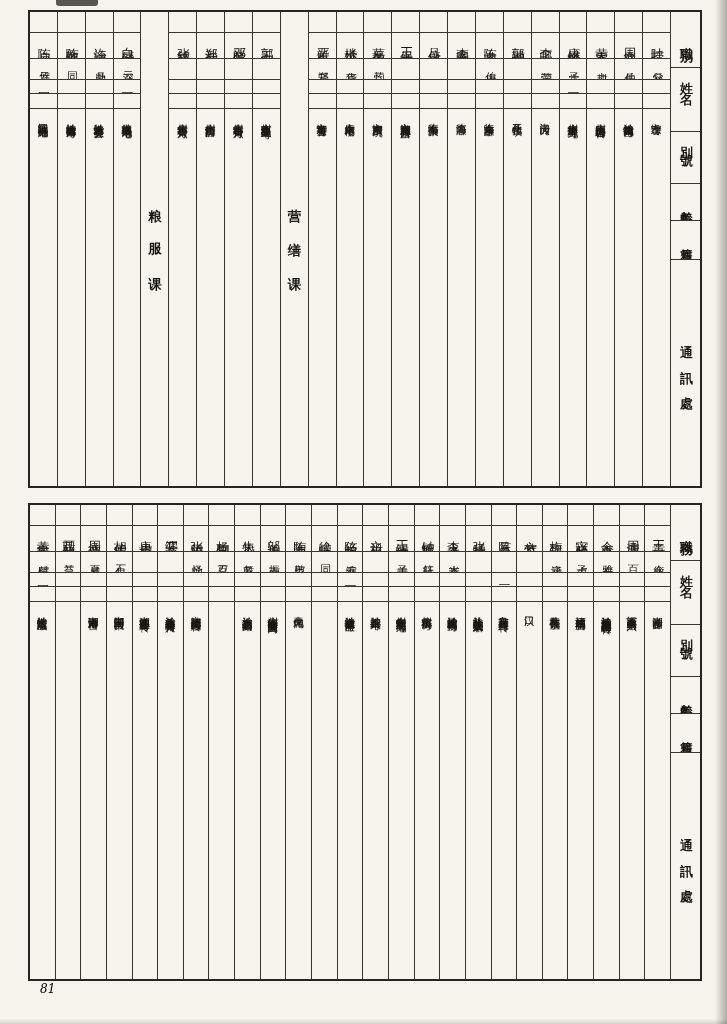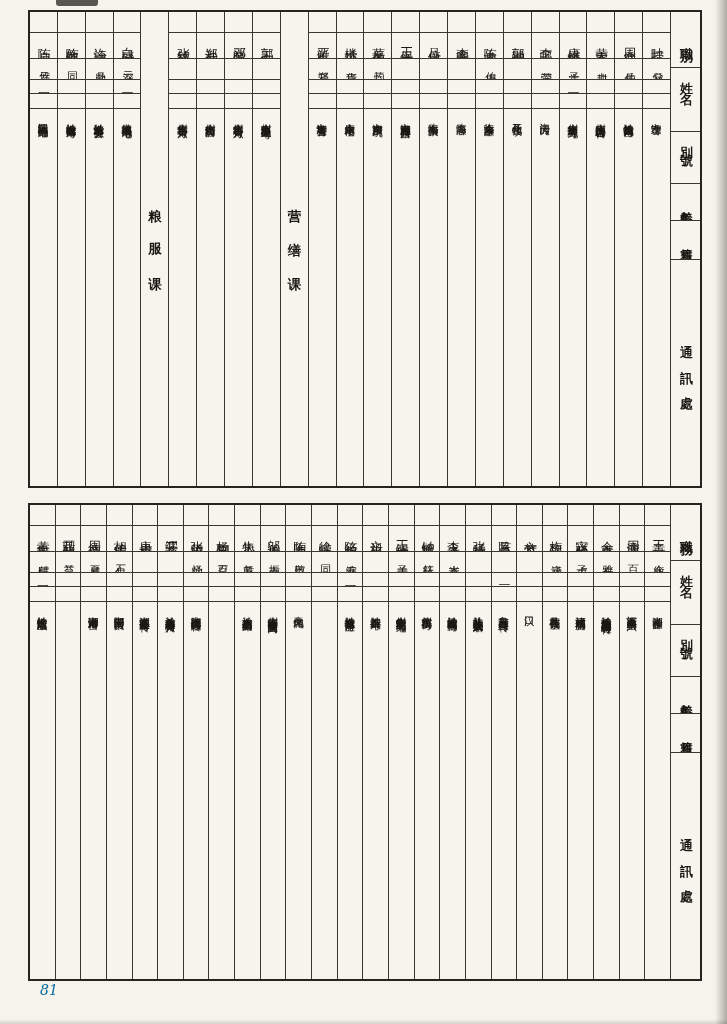--- a/index.html
+++ b/index.html
@@ -70,21 +70,21 @@
   .h-role{font-size:13px;letter-spacing:4px;}
   .h-name{font-size:13px;letter-spacing:10px;}
   .h-alias{font-size:13px;letter-spacing:7px;}
   .h-age{font-size:12px;letter-spacing:1px;}
   .h-native{font-size:12px;letter-spacing:1px;}
   .h-address{font-size:13px;letter-spacing:26px;}
 
   .page-number{
     position:absolute;left:40px;top:982px;
     font-family:"DejaVu Serif","Liberation Serif",serif;
-    font-style:italic;font-size:14px;color:#0369a1;
+    font-style:italic;font-size:12px;color:#000000;
   }
 </style>
 </head>
 <body>
 
 <div class="page">
   <div class="smudge-top"></div>
   <div class="edge-right"></div>
   <div class="smudge-bottom"></div>
 

